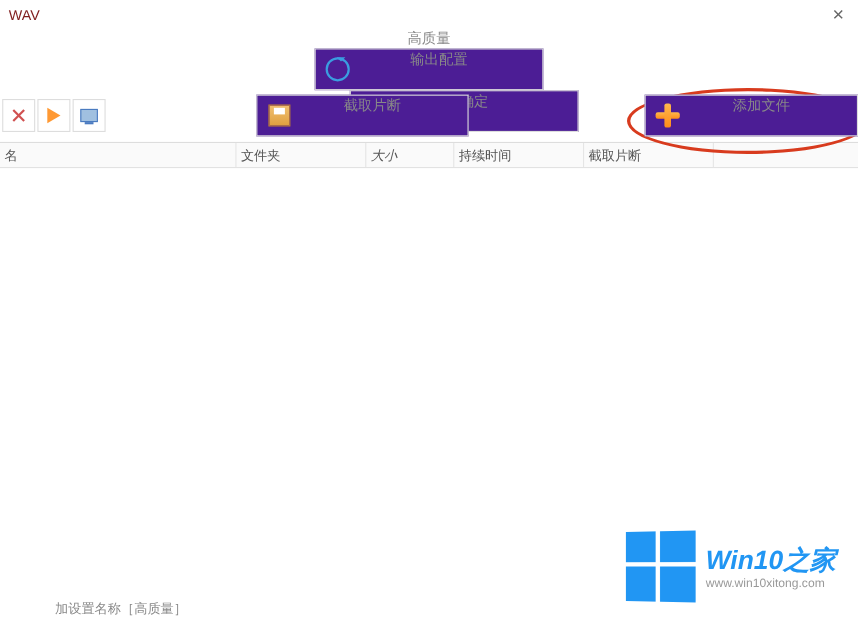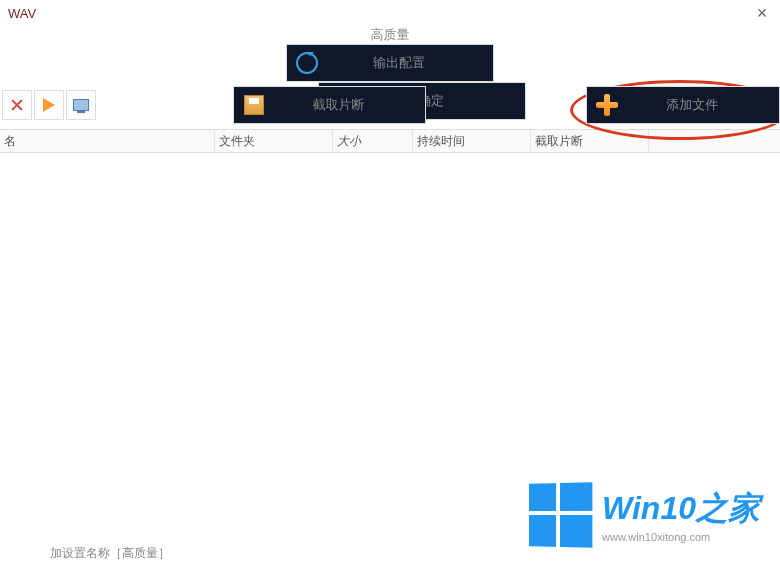--- a/index.html
+++ b/index.html
@@ -5,21 +5,21 @@
     * { margin: 0; padding: 0; box-sizing: border-box; font-family: "Microsoft YaHei", Arial, sans-serif; }
     body { width: 780px; height: 562px; background: #fff; position: relative; overflow: hidden; }
     
     .titlebar { height: 26px; display: flex; align-items: center; justify-content: space-between; padding: 0 8px; }
     .title { color: #7f1d1d; font-size: 13px; }
     .close-btn { color: #666; font-size: 18px; cursor: pointer; width: 20px; text-align: center; }
     
     .toolbar-row { display: flex; align-items: center; height: 55px; flex-direction: column; }
     .quality-label { color: #888; font-size: 13px; width: 250px; text-align: center; }
     
-    .big-btn { display: flex; align-items: center; border: 1px solid #ddd; height: 38px; width: 208px; cursor: pointer; background: #0f172a; }
+    .big-btn { display: flex; align-items: flex-start; border: 1px solid #ddd; height: 38px; width: 208px; cursor: pointer; background: #4c1d95; }
     .big-btn .icon-box { width: 36px; height: 36px; display: flex; align-items: center; justify-content: center; margin-left: 2px; }
     .big-btn .label { flex: 1; text-align: center; color: #888; font-size: 13px; padding-right: 20px; }
     
     .btn-output { margin-left: 0; }
     .btn-confirm { margin-left: 64px; }
     .btn-clip { margin-left: 0; }
     .btn-add { margin-left: 160px; position: relative; z-index: 2; }
     
     .toolbar-row2 { display: flex; align-items: center; height: 48px; }
     .small-icons { display: flex; gap: 2px; margin-left: 2px; width: 248px; }
@@ -36,21 +36,21 @@
     
     .table-body { height: 360px; background: #fff; }
     
     .footer { position: absolute; bottom: 0; left: 0; right: 0; height: 18px; display: flex; align-items: center; padding-left: 2px; }
     .footer-text { color: #888; font-size: 12px; margin-left: 48px; }
     
     .watermark { position: absolute; right: 20px; bottom: 15px; display: flex; align-items: center; gap: 10px; }
     .win-logo { display: grid; grid-template-columns: 28px 32px; grid-template-rows: 28px 32px; gap: 4px; transform: perspective(200px) rotateY(-8deg); }
     .win-logo div { background: #2196F3; }
     .wm-text { display: flex; flex-direction: column; }
-    .wm-title { color: #2196F3; font-size: 32px; font-weight: bold; font-style: italic; }
+    .wm-title { color: #2196F3; font-size: 24px; font-weight: bold; font-style: italic; }
     .wm-url { color: #999; font-size: 11px; }
     
     .highlight-circle { position: absolute; border: 3px solid #d83b1e; border-radius: 50%; pointer-events: none; z-index: 1; }
     
     
     .refresh-icon { width: 22px; height: 22px; border: 2px solid #3b9de0; border-radius: 50%; position: relative; }
     .refresh-icon::after { content: ''; position: absolute; top: -2px; right: 2px; border: 4px solid transparent; border-top-color: #3b9de0; }
     
     .arrow-icon { width: 0; height: 0; border-top: 10px solid transparent; border-bottom: 10px solid transparent; border-left: 16px solid #ff9933; }
     

